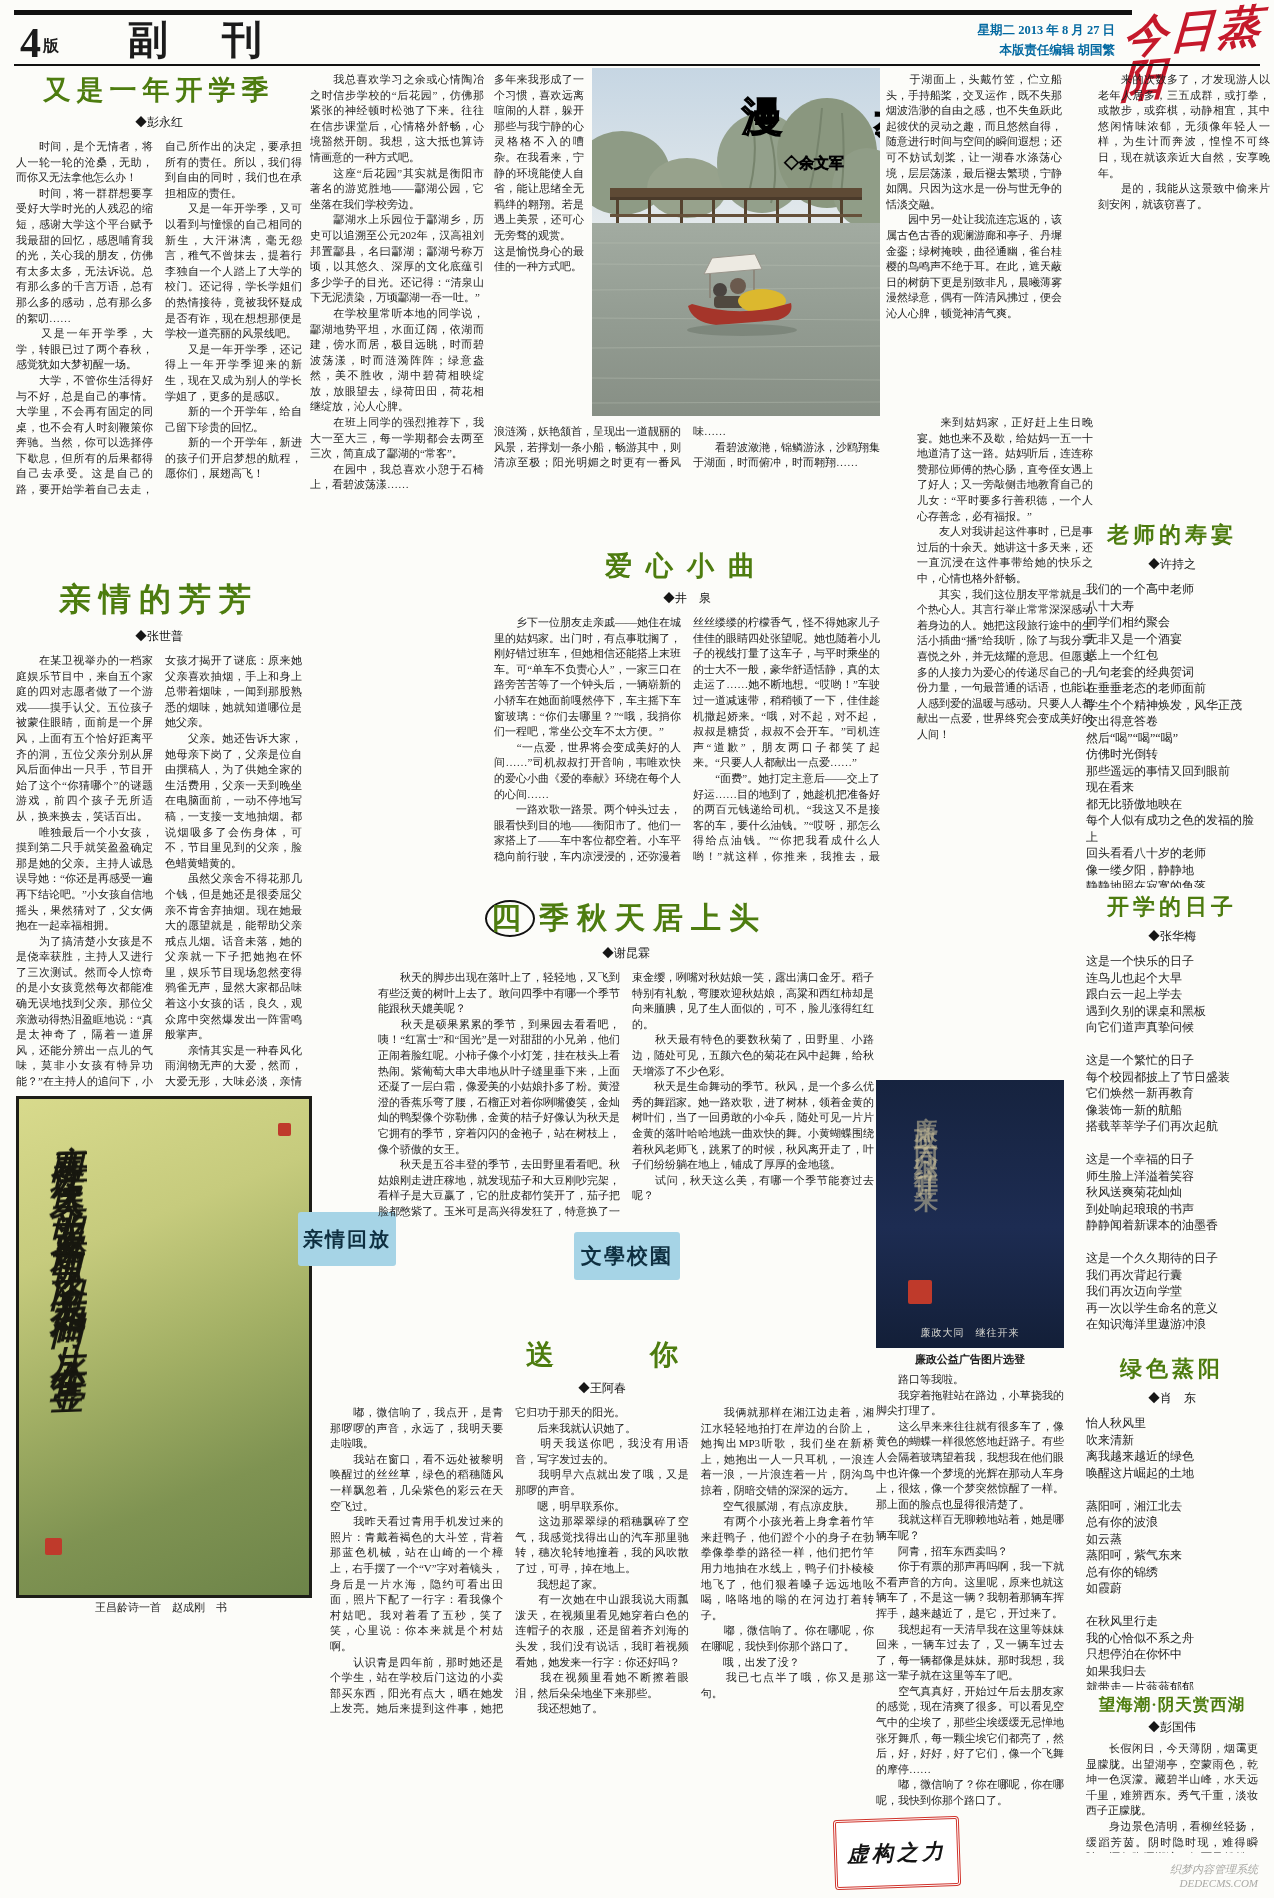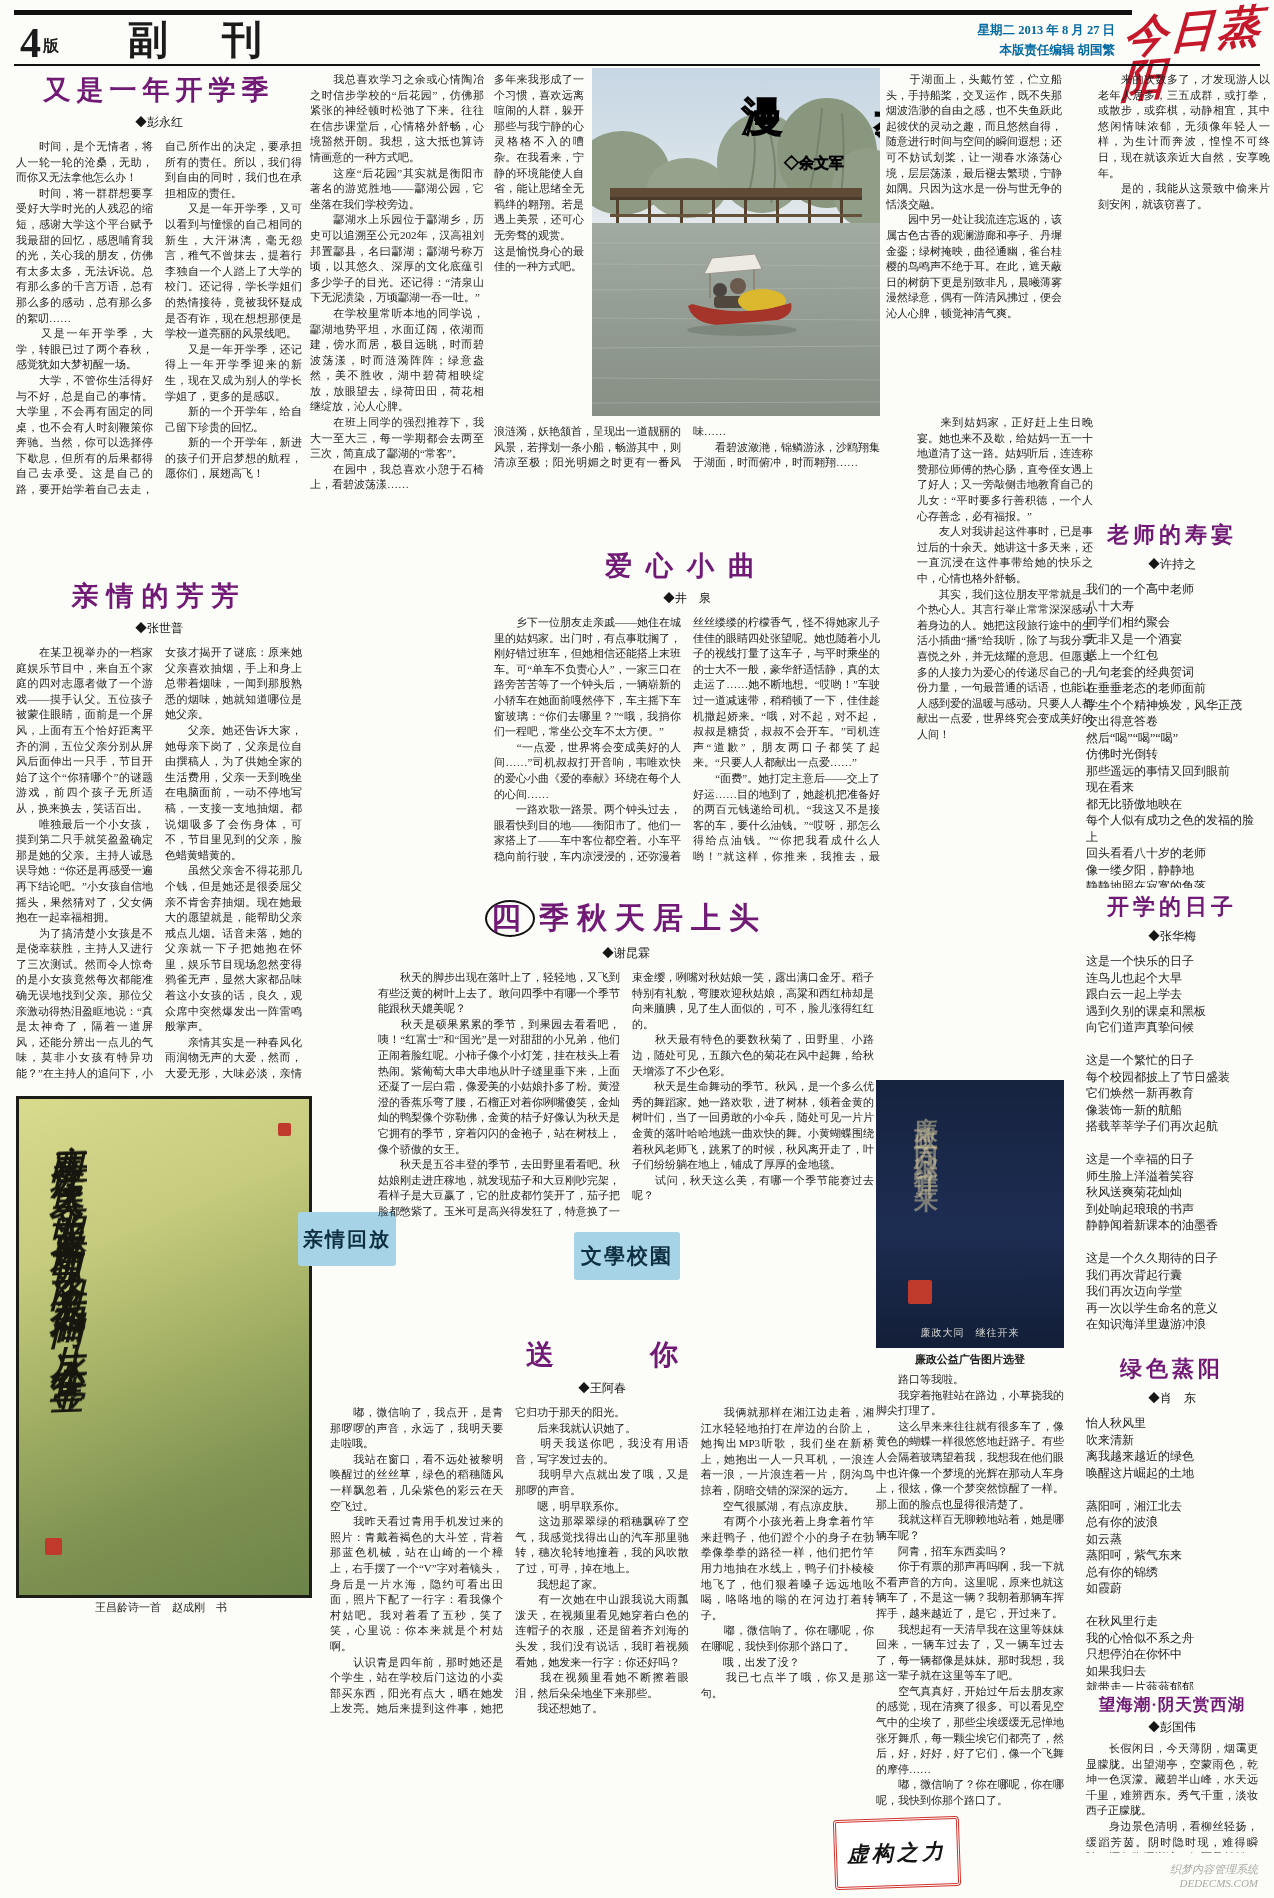--- a/index.html
+++ b/index.html
@@ -6,21 +6,21 @@
   .page{position:relative;width:1274px;height:1898px;background:#fcfcf9;margin:0 auto;
         font-family:"Liberation Serif",serif;color:#1b1b1b;overflow:hidden;}
   .abs{position:absolute;}
   .rule{background:#111;}
   .pagenum{font-size:42px;font-weight:900;font-family:"Liberation Serif",serif;line-height:1;}
   .pagenum .ban{font-size:16px;font-weight:700;vertical-align:6px;margin-left:2px;}
   .section-title{font-size:40px;font-weight:900;letter-spacing:22px;line-height:1;}
   .hdr-meta{font-size:12.5px;font-weight:700;line-height:20px;text-align:right;color:#0369a1;}
   .masthead{font-size:44px;font-weight:900;font-style:italic;color:#c5192b;
             transform:rotate(-5deg) skewX(-8deg);letter-spacing:3px;line-height:1;}
-  .art-title{font-weight:900;text-align:center;color:#701a75;font-family:"Liberation Serif",serif;}
+  .art-title{font-weight:900;text-align:center;color:#4d7c0f;font-family:"Liberation Serif",serif;}
   .byline{text-align:center;font-size:12px;color:#161616;margin-top:6px;}
   .body-text{font-size:11px;line-height:15.6px;text-align:justify;color:#1d1d1d;
              white-space:pre-line;overflow:hidden;}
   .poem{font-size:12px;line-height:16.5px;color:#1d1d1d;white-space:pre-line;overflow:hidden;}
   .cols2{column-count:2;column-gap:12px;}
   .cols3{column-count:3;column-gap:12px;}
   .stamp-blue{background:#a6d4e6;color:#0e2f40;font-weight:900;display:flex;align-items:center;
               justify-content:center;letter-spacing:2px;border-radius:3px;
               font-family:"Liberation Serif",serif;}
   .stamp-red{background:#fff;border:3px double #d0342c;color:#141414;font-weight:900;
@@ -65,21 +65,21 @@
 　　时间，将一群群想要享受好大学时光的人残忍的缩短，感谢大学这个平台赋予我最甜的回忆，感恩哺育我的光，关心我的朋友，仿佛有太多太多，无法诉说。总有那么多的千言万语，总有那么多的感动，总有那么多的絮叨……
 　　又是一年开学季，大学，转眼已过了两个春秋，感觉犹如大梦初醒一场。
 　　大学，不管你生活得好与不好，总是自己的事情。大学里，不会再有固定的同桌，也不会有人时刻鞭策你奔驰。当然，你可以选择停下歇息，但所有的后果都得自己去承受。这是自己的路，要开始学着自己去走，自己所作出的决定，要承担所有的责任。所以，我们得到自由的同时，我们也在承担相应的责任。
 　　又是一年开学季，又可以看到与憧憬的自己相同的新生，大汗淋漓，毫无怨言，稚气不曾抹去，提着行李独自一个人踏上了大学的校门。还记得，学长学姐们的热情接待，竟被我怀疑成是否有诈，现在想想那便是学校一道亮丽的风景线吧。
 　　又是一年开学季，还记得上一年开学季迎来的新生，现在又成为别人的学长学姐了，更多的是感叹。
 　　新的一个开学年，给自己留下珍贵的回忆。
 　　新的一个开学年，新进的孩子们开启梦想的航程，愿你们，展翅高飞！</div>
   </div>
 
   <div class="abs" style="left:16px;top:578px;width:286px;height:512px;overflow:hidden;">
-    <div class="art-title" style="font-size:27px;letter-spacing:8px;">亲情的芳芳</div>
+    <div class="art-title" style="font-size:32px;letter-spacing:8px;">亲情的芳芳</div>
     <div class="byline">◆张世普</div>
     <div class="body-text cols2" style="height:438px;margin-top:8px;">　　在某卫视举办的一档家庭娱乐节目中，来自五个家庭的四对志愿者做了一个游戏——摸手认父。五位孩子被蒙住眼睛，面前是一个屏风，上面有五个恰好距离平齐的洞，五位父亲分别从屏风后面伸出一只手，节目开始了这个“你猜哪个”的谜题游戏，前四个孩子无所适从，换来换去，笑话百出。
 　　唯独最后一个小女孩，摸到第二只手就笑盈盈确定那是她的父亲。主持人诚恳误导她：“你还是再感受一遍再下结论吧。”小女孩自信地摇头，果然猜对了，父女俩抱在一起幸福相拥。
 　　为了搞清楚小女孩是不是侥幸获胜，主持人又进行了三次测试。然而令人惊奇的是小女孩竟然每次都能准确无误地找到父亲。那位父亲激动得热泪盈眶地说：“真是太神奇了，隔着一道屏风，还能分辨出一点儿的气味，莫非小女孩有特异功能？”在主持人的追问下，小女孩才揭开了谜底：原来她父亲喜欢抽烟，手上和身上总带着烟味，一闻到那股熟悉的烟味，她就知道哪位是她父亲。
 　　父亲。她还告诉大家，她母亲下岗了，父亲是位自由撰稿人，为了供她全家的生活费用，父亲一天到晚坐在电脑面前，一动不停地写稿，一支接一支地抽烟。都说烟吸多了会伤身体，可不，节目里见到的父亲，脸色蜡黄蜡黄的。
 　　虽然父亲舍不得花那几个钱，但是她还是很委屈父亲不肯舍弃抽烟。现在她最大的愿望就是，能帮助父亲戒点儿烟。话音未落，她的父亲就一下子把她抱在怀里，娱乐节目现场忽然变得鸦雀无声，显然大家都品味着这小女孩的话，良久，观众席中突然爆发出一阵雷鸣般掌声。
 　　亲情其实是一种春风化雨润物无声的大爱，然而，大爱无形，大味必淡，亲情的真味往往不为人所察觉，但它确实抚须漫于生活的琐碎纹理之中，如暗香浮动一般，在我们身边默默散发着淡淡的芬芳。别以为只有那离乡的奋斗、寒屋陋舍里的相依为命才是亲情，于平淡润物细无声里面也布满亲情。</div>
   </div>
 
   <div class="abs calli" style="left:16px;top:1096px;width:290px;height:496px;">

